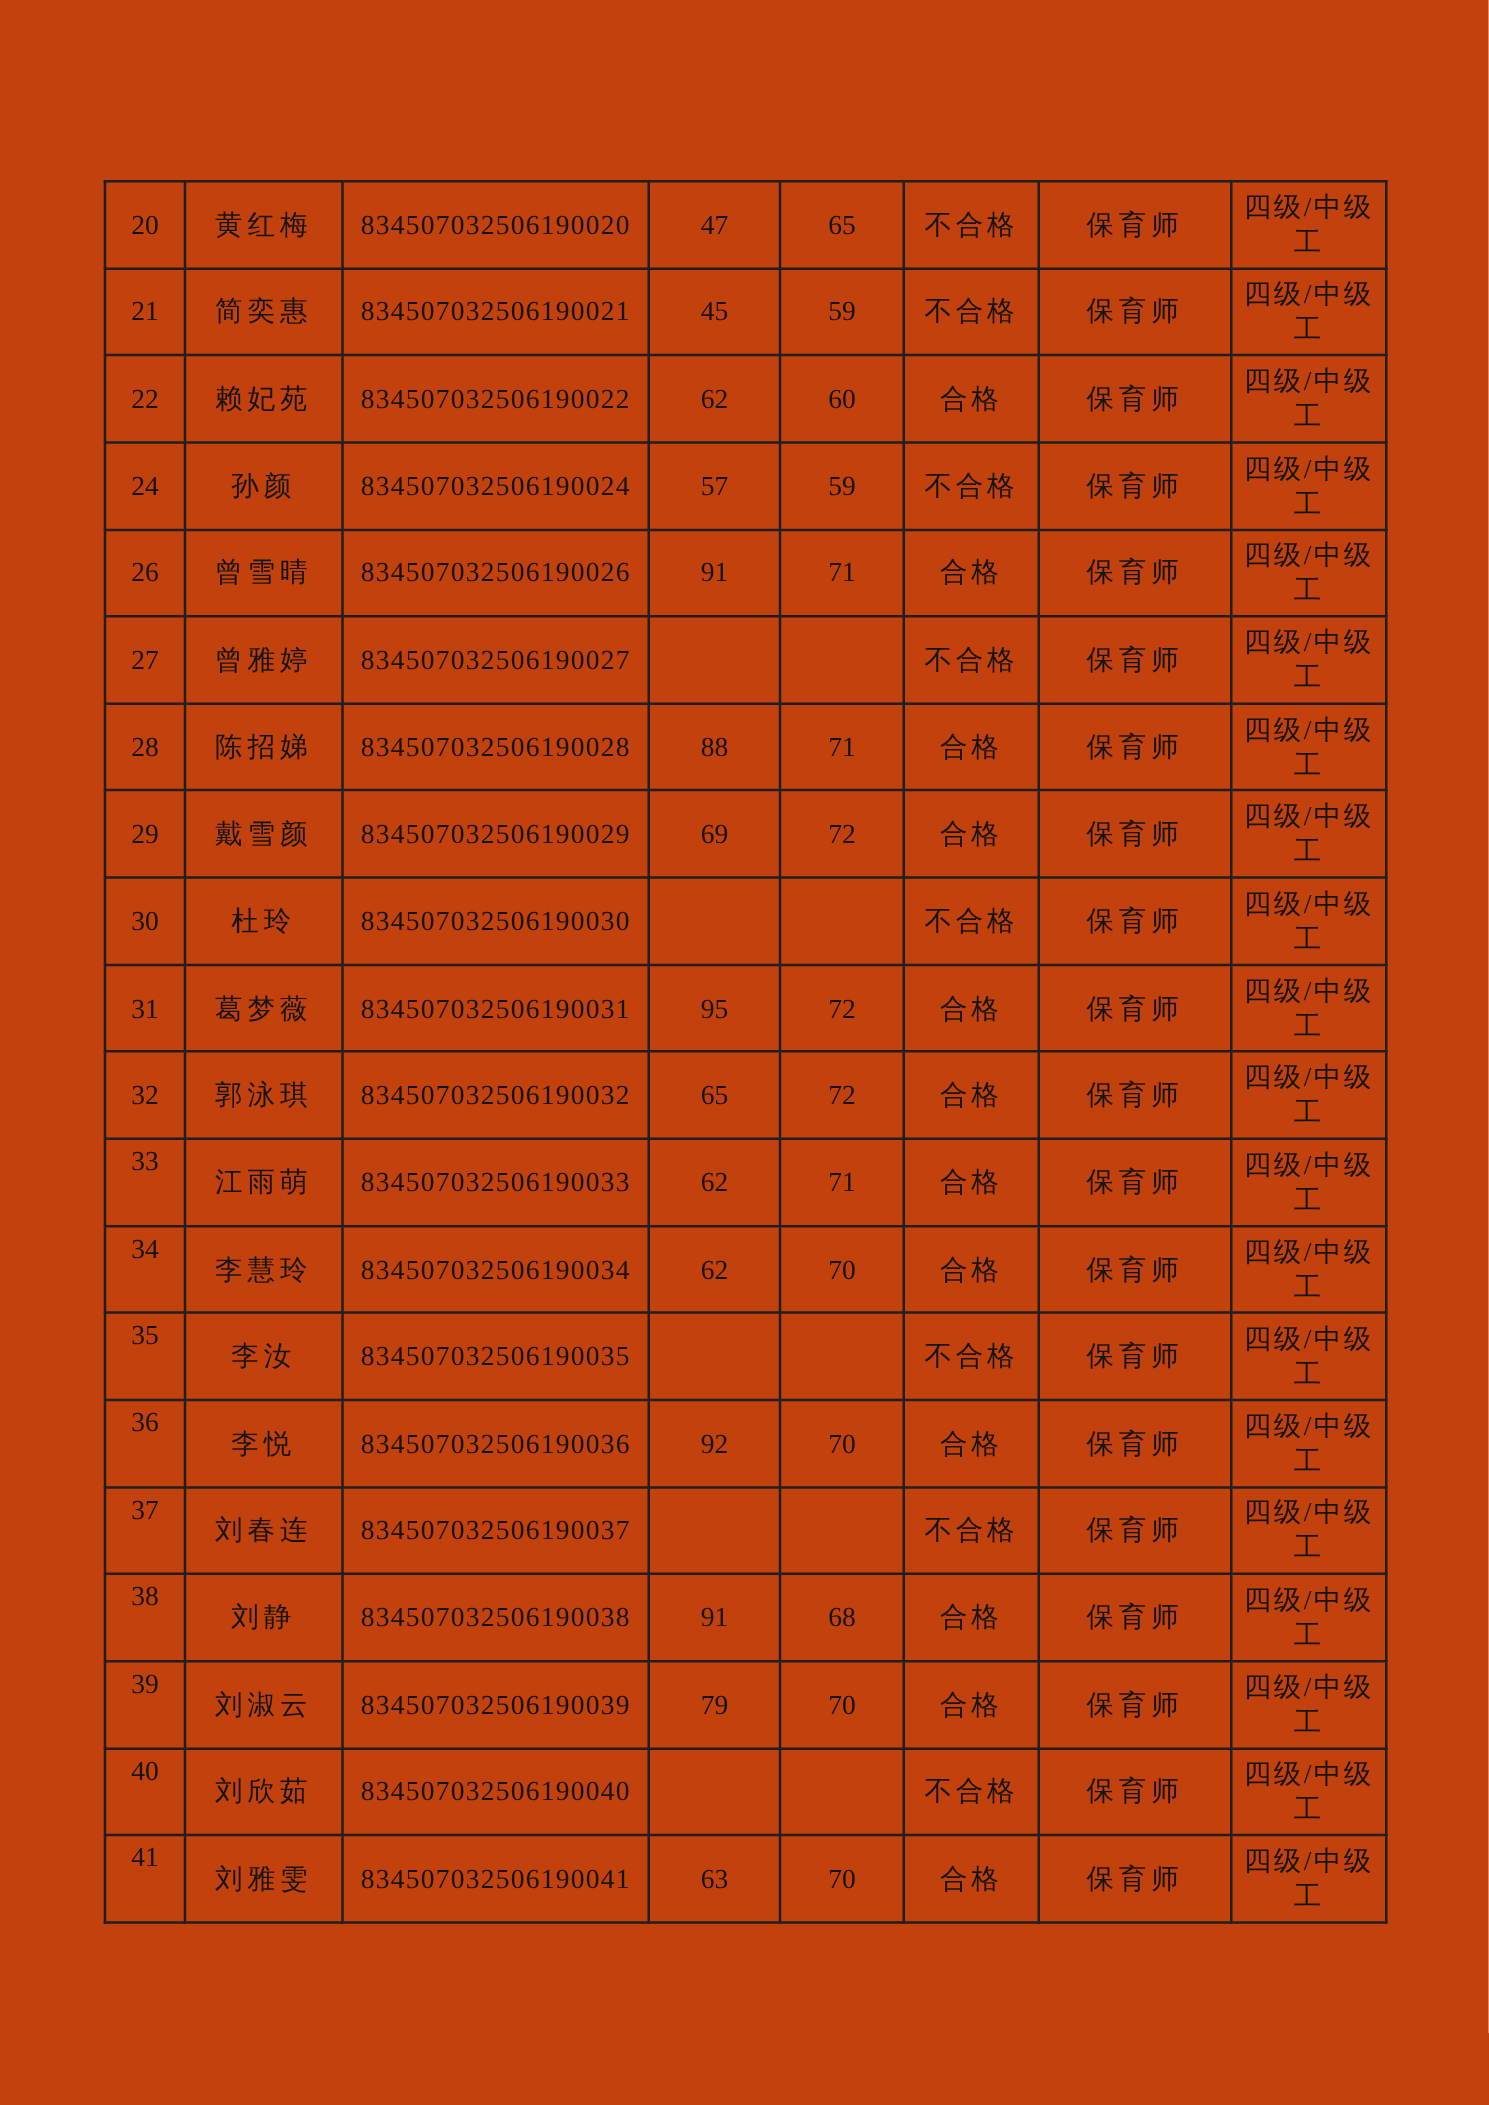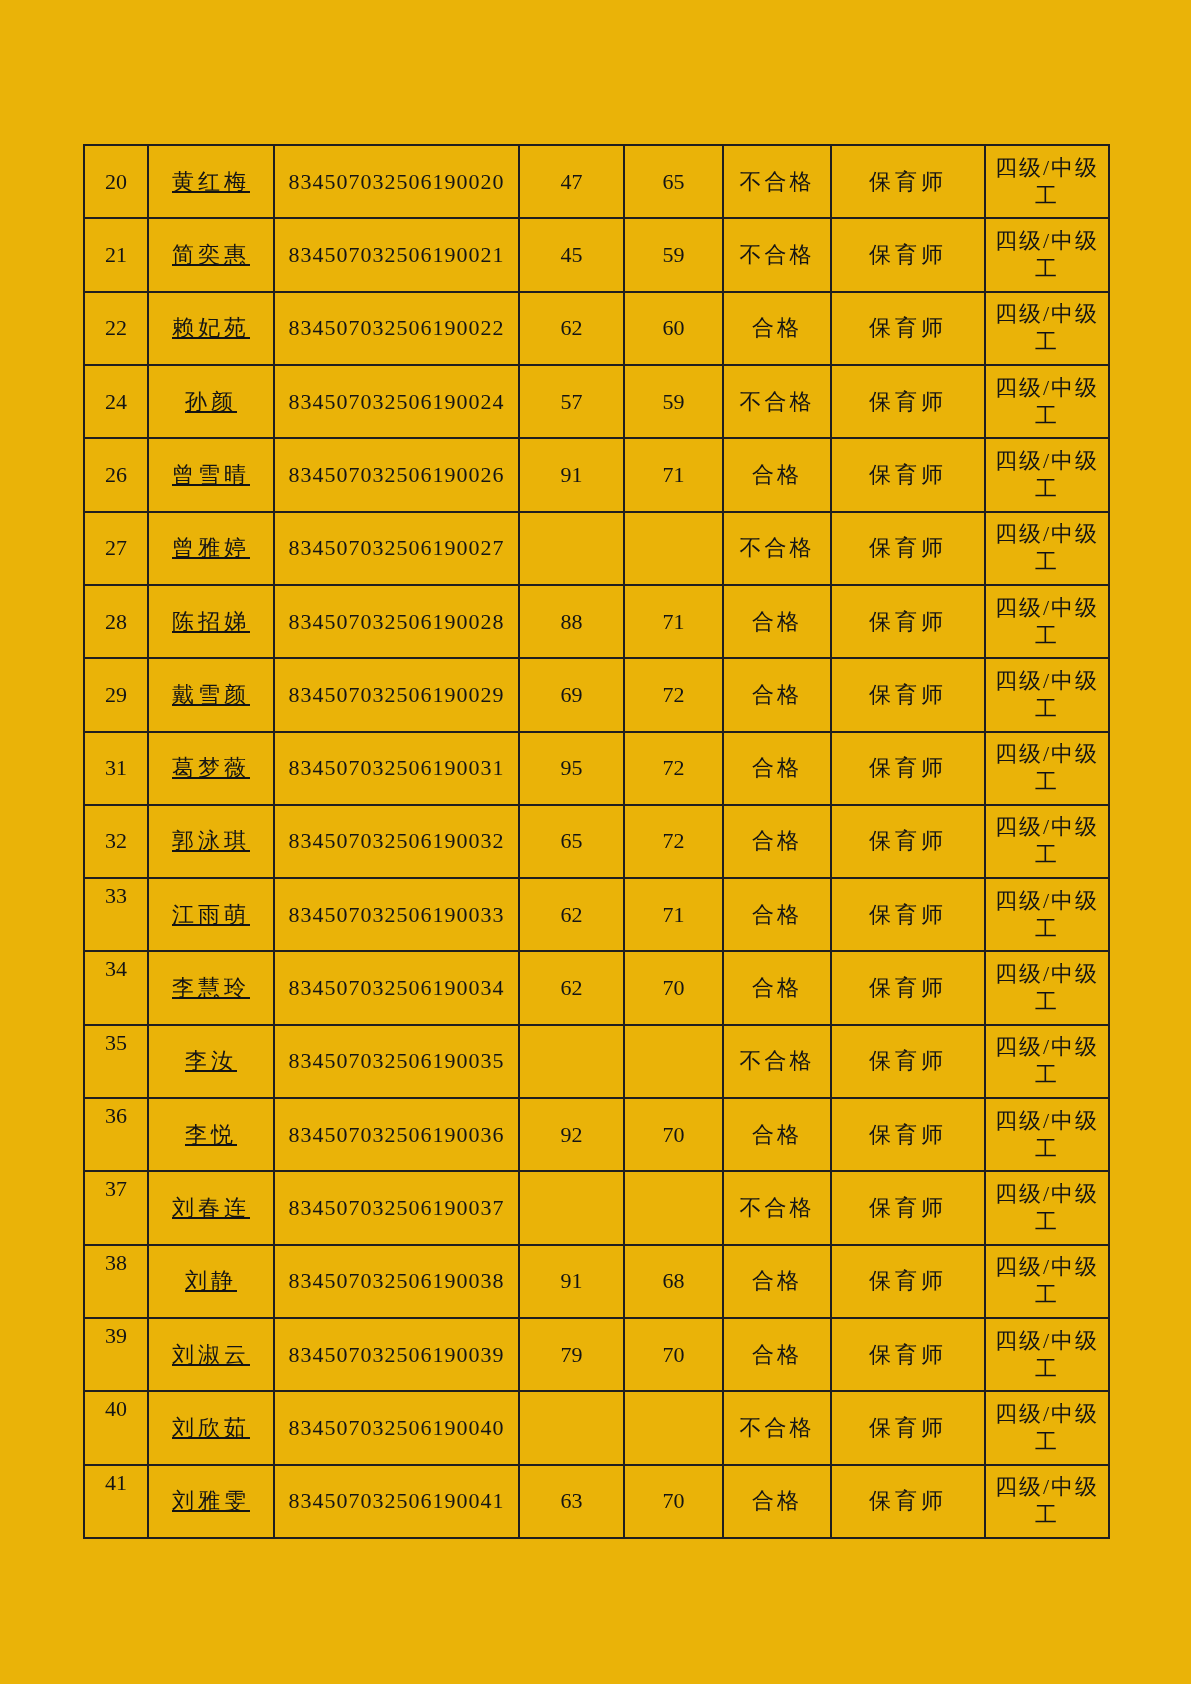--- a/index.html
+++ b/index.html
@@ -4,21 +4,21 @@
 <style>
   html, body {
     margin: 0;
     padding: 0;
     background: #ffffff;
   }
   .page {
     position: relative;
     width: 1191px;
     height: 1684px;
-    background: #eab308;
+    background: #c2410c;
     overflow: hidden;
     font-family: "Liberation Serif", "DejaVu Serif", serif;
   }
   table.results {
     position: absolute;
     left: 83px;
     top: 144px;
     width: 1025px;
     height: 1395px;
     border-collapse: collapse;
@@ -39,21 +39,20 @@
   }
   td.col-index {
     font-variant-numeric: lining-nums;
   }
   td.col-index.num-top {
     vertical-align: top;
     padding-top: 3px;
   }
   td.col-name {
     letter-spacing: 4px;
-    text-decoration: underline;
   }
   td.col-id {
     letter-spacing: 1px;
   }
   td.col-result {
     letter-spacing: 3px;
     border-radius: 28px;
   }
   td.col-occupation {
     letter-spacing: 4px;
@@ -156,20 +155,30 @@
           <td class="col-index">29</td>
           <td class="col-name">戴雪颜</td>
           <td class="col-id">834507032506190029</td>
           <td class="col-score1">69</td>
           <td class="col-score2">72</td>
           <td class="col-result">合格</td>
           <td class="col-occupation">保育师</td>
           <td class="col-level">四级/中级工</td>
         </tr>
         <tr>
+          <td class="col-index">30</td>
+          <td class="col-name">杜玲</td>
+          <td class="col-id">834507032506190030</td>
+          <td class="col-score1"></td>
+          <td class="col-score2"></td>
+          <td class="col-result">不合格</td>
+          <td class="col-occupation">保育师</td>
+          <td class="col-level">四级/中级工</td>
+        </tr>
+        <tr>
           <td class="col-index">31</td>
           <td class="col-name">葛梦薇</td>
           <td class="col-id">834507032506190031</td>
           <td class="col-score1">95</td>
           <td class="col-score2">72</td>
           <td class="col-result">合格</td>
           <td class="col-occupation">保育师</td>
           <td class="col-level">四级/中级工</td>
         </tr>
         <tr>

